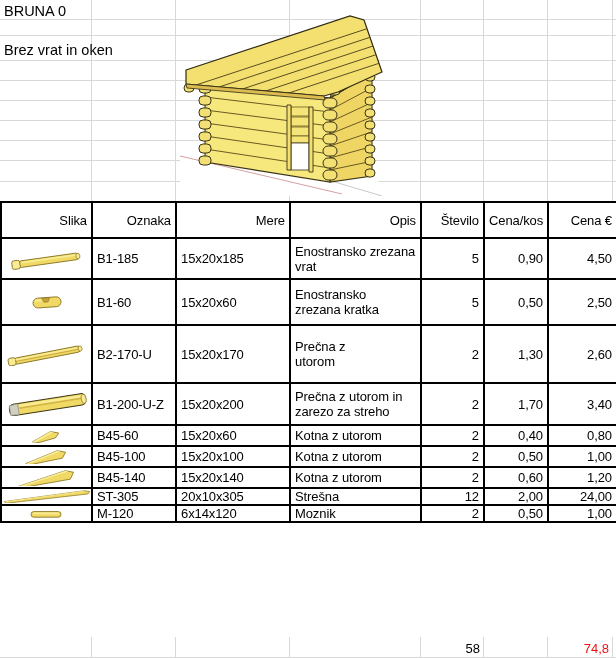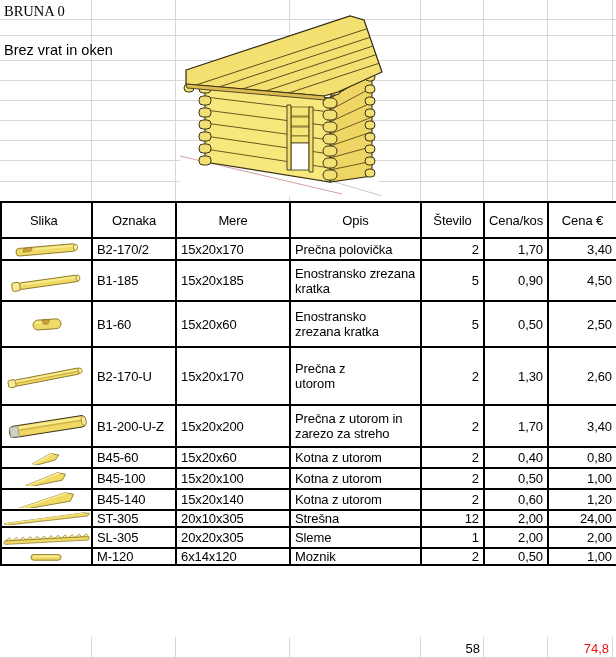--- a/index.html
+++ b/index.html
@@ -21,30 +21,30 @@
       linear-gradient(#d8d8d8,#d8d8d8);
     background-repeat:no-repeat;
     background-position:
       91px 0,175px 0,289px 0,420px 0,483px 0,547px 0,612px 0,
       0 19px,0 35px,0 60px,0 80px,0 100px,0 120px,0 140px,0 160px,0 181px;
     background-size:
       1px 201px,1px 201px,1px 201px,1px 201px,1px 201px,1px 201px,1px 201px,
       616px 1px,616px 1px,616px 1px,616px 1px,616px 1px,616px 1px,616px 1px,616px 1px,616px 1px;
   }
   .toptext{position:absolute;left:4px;font-size:14.5px;line-height:16px;white-space:nowrap;}
-  #title{top:3px;font-family:Liberation Serif, serif;}
+  #title{top:3px;}
   #subtitle{top:42px;}
   #houseimg{position:absolute;left:178px;top:10px;width:212px;height:186px;}
 
   
   table#parts{position:absolute;left:0;top:201px;width:616px;border-collapse:collapse;table-layout:fixed;}
   #parts td,#parts th{border:2px solid #000;padding:0 4px;font-size:13px;font-weight:normal;
     vertical-align:middle;overflow:hidden;letter-spacing:-0.1px;}
-  #parts th{height:34px;text-align:center;}
-  #parts th.c{text-align:left;padding-left:28px;}
+  #parts th{height:34px;text-align:right;}
+  #parts th.c{text-align:right;padding-left:28px;}
   td.num{text-align:right;padding-right:3px;}
   td.opis{white-space:pre-line;line-height:15px;}
   td.slika-cell{position:relative;padding:0;}
   .slika-box{position:absolute;left:0;top:0;right:0;bottom:0;display:flex;align-items:center;justify-content:center;}
   .slika-box.leftward{justify-content:flex-start;}
   .slika-box svg{flex:none;z-index:2;}
   tr.vtop td{vertical-align:top;}
   tr.vtop td.opis{padding-top:3px;margin-top:30px;}
   tr.vtop td.num{padding-top:18px;}
 
@@ -177,63 +177,40 @@
         <th class="c">Slika</th>
         <th>Oznaka</th>
         <th>Mere</th>
         <th>Opis</th>
         <th>Število</th>
         <th>Cena/kos</th>
         <th>Cena €</th>
       </tr>
     </thead>
     <tbody id="rowsbody">
-        <tr style="height: 22px;">
-          <td class="slika-cell">
-            <div class="slika-box ">
-              <span style="display:inline-flex;margin-top:-1px">
-                <svg width="70" height="18" viewBox="0 0 70 18">
-                  <rect width="70" height="18" fill="#fff"></rect>
-                  <g transform="rotate(-5 35 9)">
-                    <rect x="4" y="6" width="60" height="7.6" rx="3" fill="#f0d964" stroke="#8a7424" stroke-width="0.9"></rect>
-                    <polygon points="12,6.6 20,5.8 19,9.6 11,10.2" fill="#c7a33c" stroke="#8a7424" stroke-width="0.6"></polygon>
-                    <rect x="23" y="7.2" width="38" height="1.8" fill="#f8ec95"></rect>
-                    <ellipse cx="63.5" cy="9.8" rx="2.2" ry="3" fill="#f8ec95" stroke="#8a7424" stroke-width="0.7"></ellipse>
-                  </g>
-                </svg>
-              </span>
-            </div>
-          </td>
-          <td>B2-170/2</td>
-          <td>15x20x170</td>
-          <td class="opis">Prečna polovička</td>
-          <td class="num">2</td>
-          <td class="num">1,70</td>
-          <td class="num">3,40</td>
-        </tr>
         <tr style="height: 41px;">
           <td class="slika-cell">
             <div class="slika-box ">
               <span style="display:inline-flex;">
                 <svg width="76" height="22" viewBox="0 0 76 22">
                   <rect width="76" height="22" fill="#fff"></rect>
                   <g transform="rotate(-8 38 11)">
                     <rect x="9" y="9.2" width="61" height="6.6" rx="3" fill="#f0d964" stroke="#8a7424" stroke-width="0.9"></rect>
                     <rect x="2.5" y="8.2" width="8" height="8.6" rx="2" fill="#f8ec95" stroke="#8a7424" stroke-width="0.9"></rect>
                     <rect x="12" y="10.2" width="56" height="1.8" fill="#f8ec95"></rect>
                     <ellipse cx="69" cy="12.4" rx="2" ry="2.8" fill="#f8ec95" stroke="#8a7424" stroke-width="0.7"></ellipse>
                   </g>
                 </svg>
               </span>
             </div>
           </td>
           <td>B1-185</td>
           <td>15x20x185</td>
           <td class="opis">Enostransko zrezana
-kratka</td>
+vrat</td>
           <td class="num">5</td>
           <td class="num">0,90</td>
           <td class="num">4,50</td>
         </tr>
         <tr style="height: 46px; padding-left: 24px;">
           <td class="slika-cell">
             <div class="slika-box ">
               <span style="display:inline-flex;">
                 <svg width="40" height="22" viewBox="0 0 40 22">
                   <rect width="40" height="22" fill="#fff"></rect>
@@ -380,41 +357,20 @@
                 </svg>
               </span>
             </div>
           </td>
           <td>ST-305</td>
           <td>20x10x305</td>
           <td class="opis">Strešna</td>
           <td class="num">12</td>
           <td class="num">2,00</td>
           <td class="num">24,00</td>
-        </tr>
-        <tr style="height: 21px;">
-          <td class="slika-cell">
-            <div class="slika-box ">
-              <span style="display:inline-flex;">
-                <svg width="90" height="16" viewBox="0 0 90 16">
-                  <rect width="90" height="16" fill="#fff"></rect>
-                  <g transform="rotate(-3 45 8)">
-                    <path d="M3 9 l4.5 -3.2 2.5 3.2 4.5 -3.2 2.5 3.2 4.5 -3.2 2.5 3.2 4.5 -3.2 2.5 3.2 4.5 -3.2 2.5 3.2 4.5 -3.2 2.5 3.2 4.5 -3.2 2.5 3.2 4.5 -3.2 2.5 3.2 4.5 -3.2 2.5 3.2 4.5 -3.2 2.5 3.2 4.5 -3.2 2.5 3.2 4.5 -3.2 2.5 3.2 Z" fill="#f8ec95" stroke="#8a7424" stroke-width="0.6"></path>
-                    <rect x="2" y="8.8" width="85" height="3.4" rx="1.5" fill="#f0d964" stroke="#8a7424" stroke-width="0.7"></rect>
-                  </g>
-                </svg>
-              </span>
-            </div>
-          </td>
-          <td>SL-305</td>
-          <td>20x20x305</td>
-          <td class="opis">Sleme</td>
-          <td class="num">1</td>
-          <td class="num">2,00</td>
-          <td class="num">2,00</td>
         </tr>
         <tr style="height: 15px;">
           <td class="slika-cell">
             <div class="slika-box ">
               <span style="display:inline-flex;">
                 <svg width="38" height="12" viewBox="0 0 38 12">
                   <rect width="38" height="12" fill="#fff"></rect>
                   <rect x="3" y="3.6" width="30" height="5.6" rx="2.8" fill="#f0d964" stroke="#8a7424" stroke-width="0.9"></rect>
                   <rect x="5" y="4.6" width="26" height="1.6" rx="0.8" fill="#f8ec95"></rect>
                 </svg>

